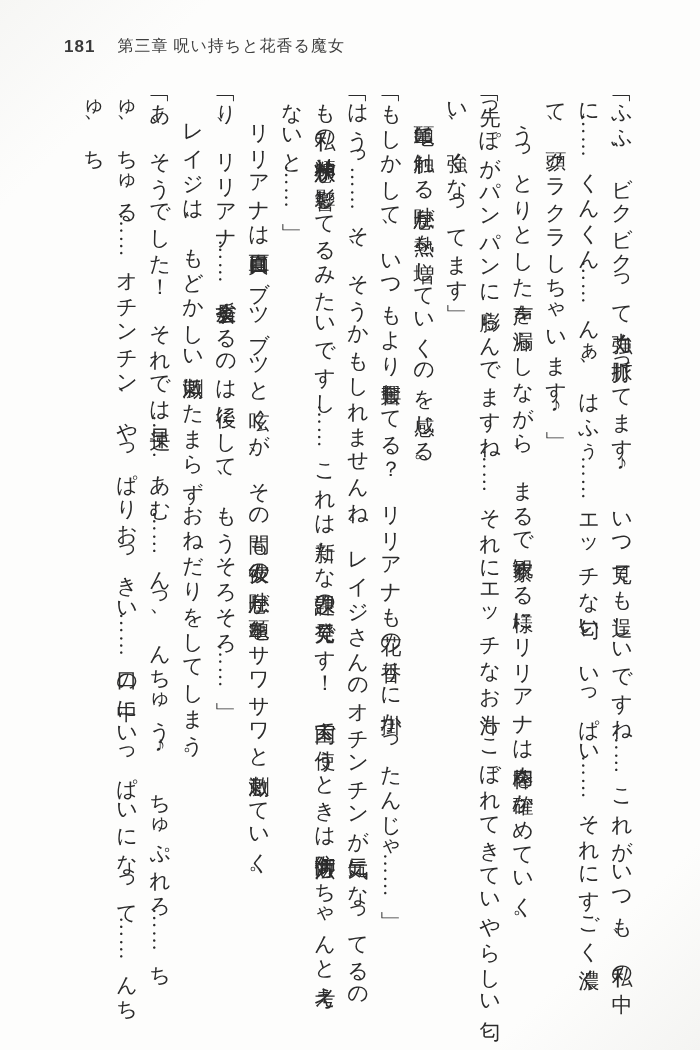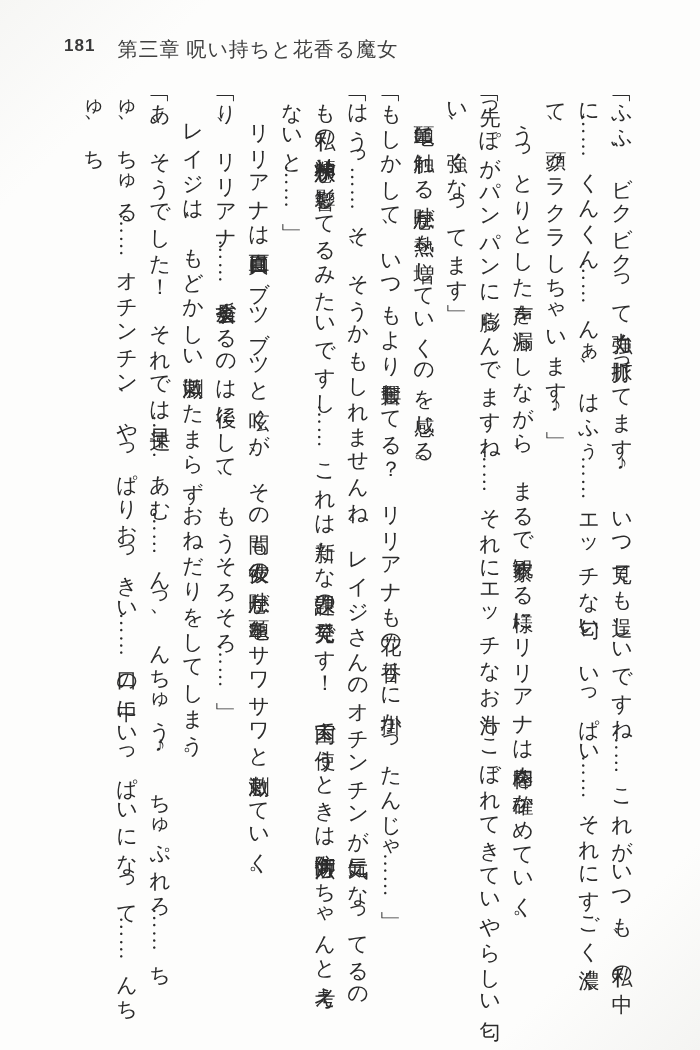--- a/index.html
+++ b/index.html
@@ -17,32 +17,32 @@
   .page {
     position: absolute;
     inset: 0;
     background: linear-gradient(135deg, #f6f6f4 0%, #fdfdfc 12%, #fdfdfc 88%, #f4f4f2 100%);
   }
   .page-header {
     position: absolute;
     top: 36px;
     left: 64px;
     display: flex;
-    align-items: flex-start;
+    align-items: center;
     gap: 22px;
     color: #3a3a3a;
     letter-spacing: 1px;
   }
   .page-number {
     font-size: 17px;
     font-weight: bold;
     font-family: "Liberation Sans", "DejaVu Sans", sans-serif;
   }
   .chapter-title {
-    font-size: 20px;
+    font-size: 16px;
     color: #3f3f3f;
     font-family: Liberation Serif, serif;
   }
   .text-area {
     position: absolute;
     top: 88px;
     right: 62px;
     width: 566px;
     height: 934px;
     writing-mode: vertical-rl;

